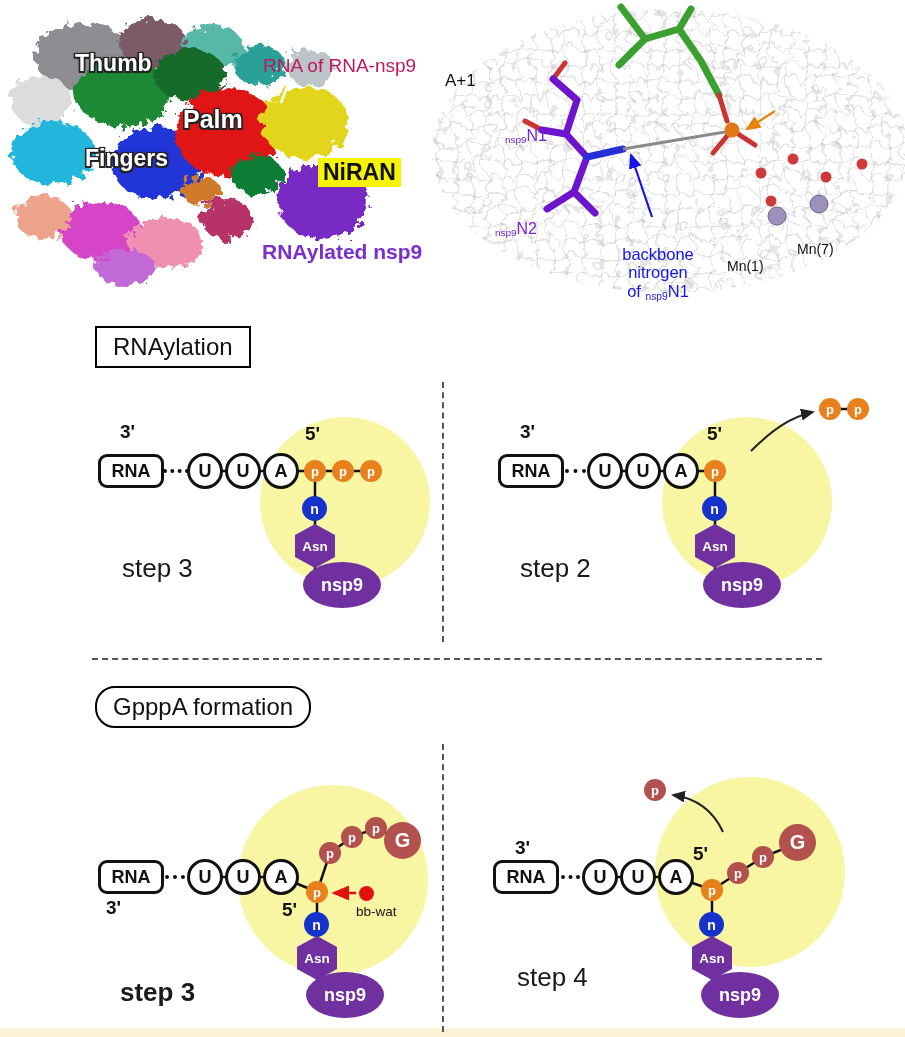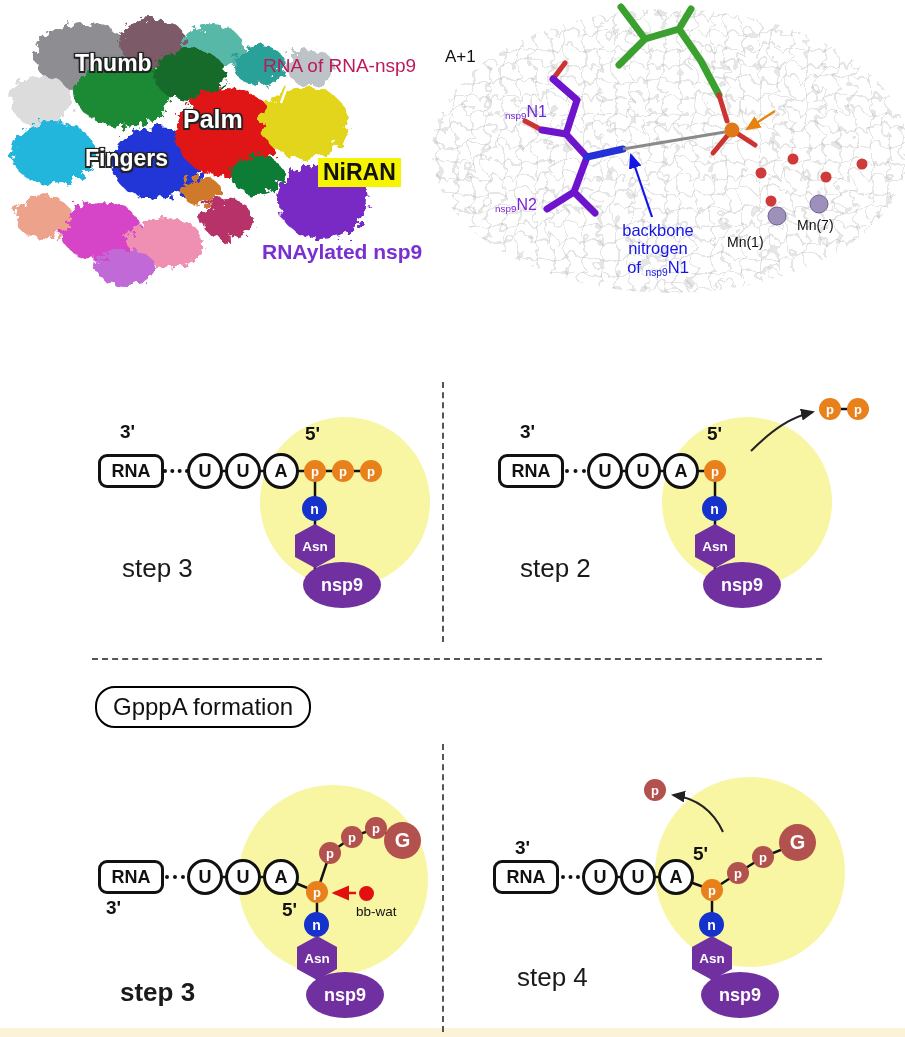--- a/index.html
+++ b/index.html
@@ -13,21 +13,21 @@
   .map-lbl { position:absolute; font-weight:bold; z-index:4; white-space:nowrap;text-align:center; }
   .outline-white {
     color:#fff;
     text-shadow:-1.5px -1.5px 0 #222, 1.5px -1.5px 0 #222, -1.5px 1.5px 0 #222, 1.5px 1.5px 0 #222, 0 0 3px #000;
   }
   .lbl-green  { color:#be185d; font-weight:400; font-size:19px; }
   .lbl-purple { color:#7a2fd0; font-weight:600; font-size:21px; }
   .lbl-niran  { color:#111; background:#f6f400; padding:1px 5px; font-size:23px; }
 
   
-  .site-lbl { position:absolute; z-index:4; white-space:nowrap; }
+  .site-lbl { position:absolute; z-index:4; white-space:nowrap;margin-top:24px; }
   .sub { font-size:0.62em; vertical-align:-0.25em; }
 
   
   .section-title {
     position:absolute; border:2.5px solid #000; background:#fff;
     padding:5px 16px; font-size:24px; color:#111; z-index:5;
   }
   .vdash { position:absolute; width:0; border-left:2px dashed #555; z-index:1; }
   .hdash { position:absolute; height:0; border-top:2px dashed #555; z-index:1; }
 
@@ -164,20 +164,21 @@
     <div class="site-lbl" style="left:70px; top:193px; font-size:16px; color:#7d22d6;"><span class="sub">nsp9</span><span>N2</span></div>
     <div class="site-lbl" style="left:185px; top:218px; font-size:16.5px; color:#1515e8; text-align:center; width:96px; line-height:1.12;">
       <div>backbone</div>
       <div>nitrogen</div>
       <div><span>of </span><span class="sub">nsp9</span><span>N1</span></div>
     </div>
     <div class="site-lbl" style="left:302px; top:231px; font-size:14px; color:#111;">Mn(1)</div>
     <div class="site-lbl" style="left:372px; top:214px; font-size:14px; color:#111;">Mn(7)</div>
   </div>
 
+  <div class="section-title" style="left:95px; top:326px;"><span>RNAylation</span></div>
   <div class="vdash" style="left:442px; top:382px; height:260px;"></div>
 
   <div class="step-panel" style="left:0; top:385px; width:442px; height:258px;">
     <div class="ycircle" style="left:260px; top:32px; width:170px; height:170px;"></div>
     <svg class="wires" width="442" height="258">
       <line x1="200" y1="86" x2="371" y2="86" stroke="#111" stroke-width="2.5"></line>
       <line x1="315" y1="86" x2="315" y2="195" stroke="#111" stroke-width="2.5"></line>
     </svg>
     <div class="prime" style="left:120px; top:36px;">3'</div>
     <div class="prime" style="left:305px; top:38px;">5'</div>

